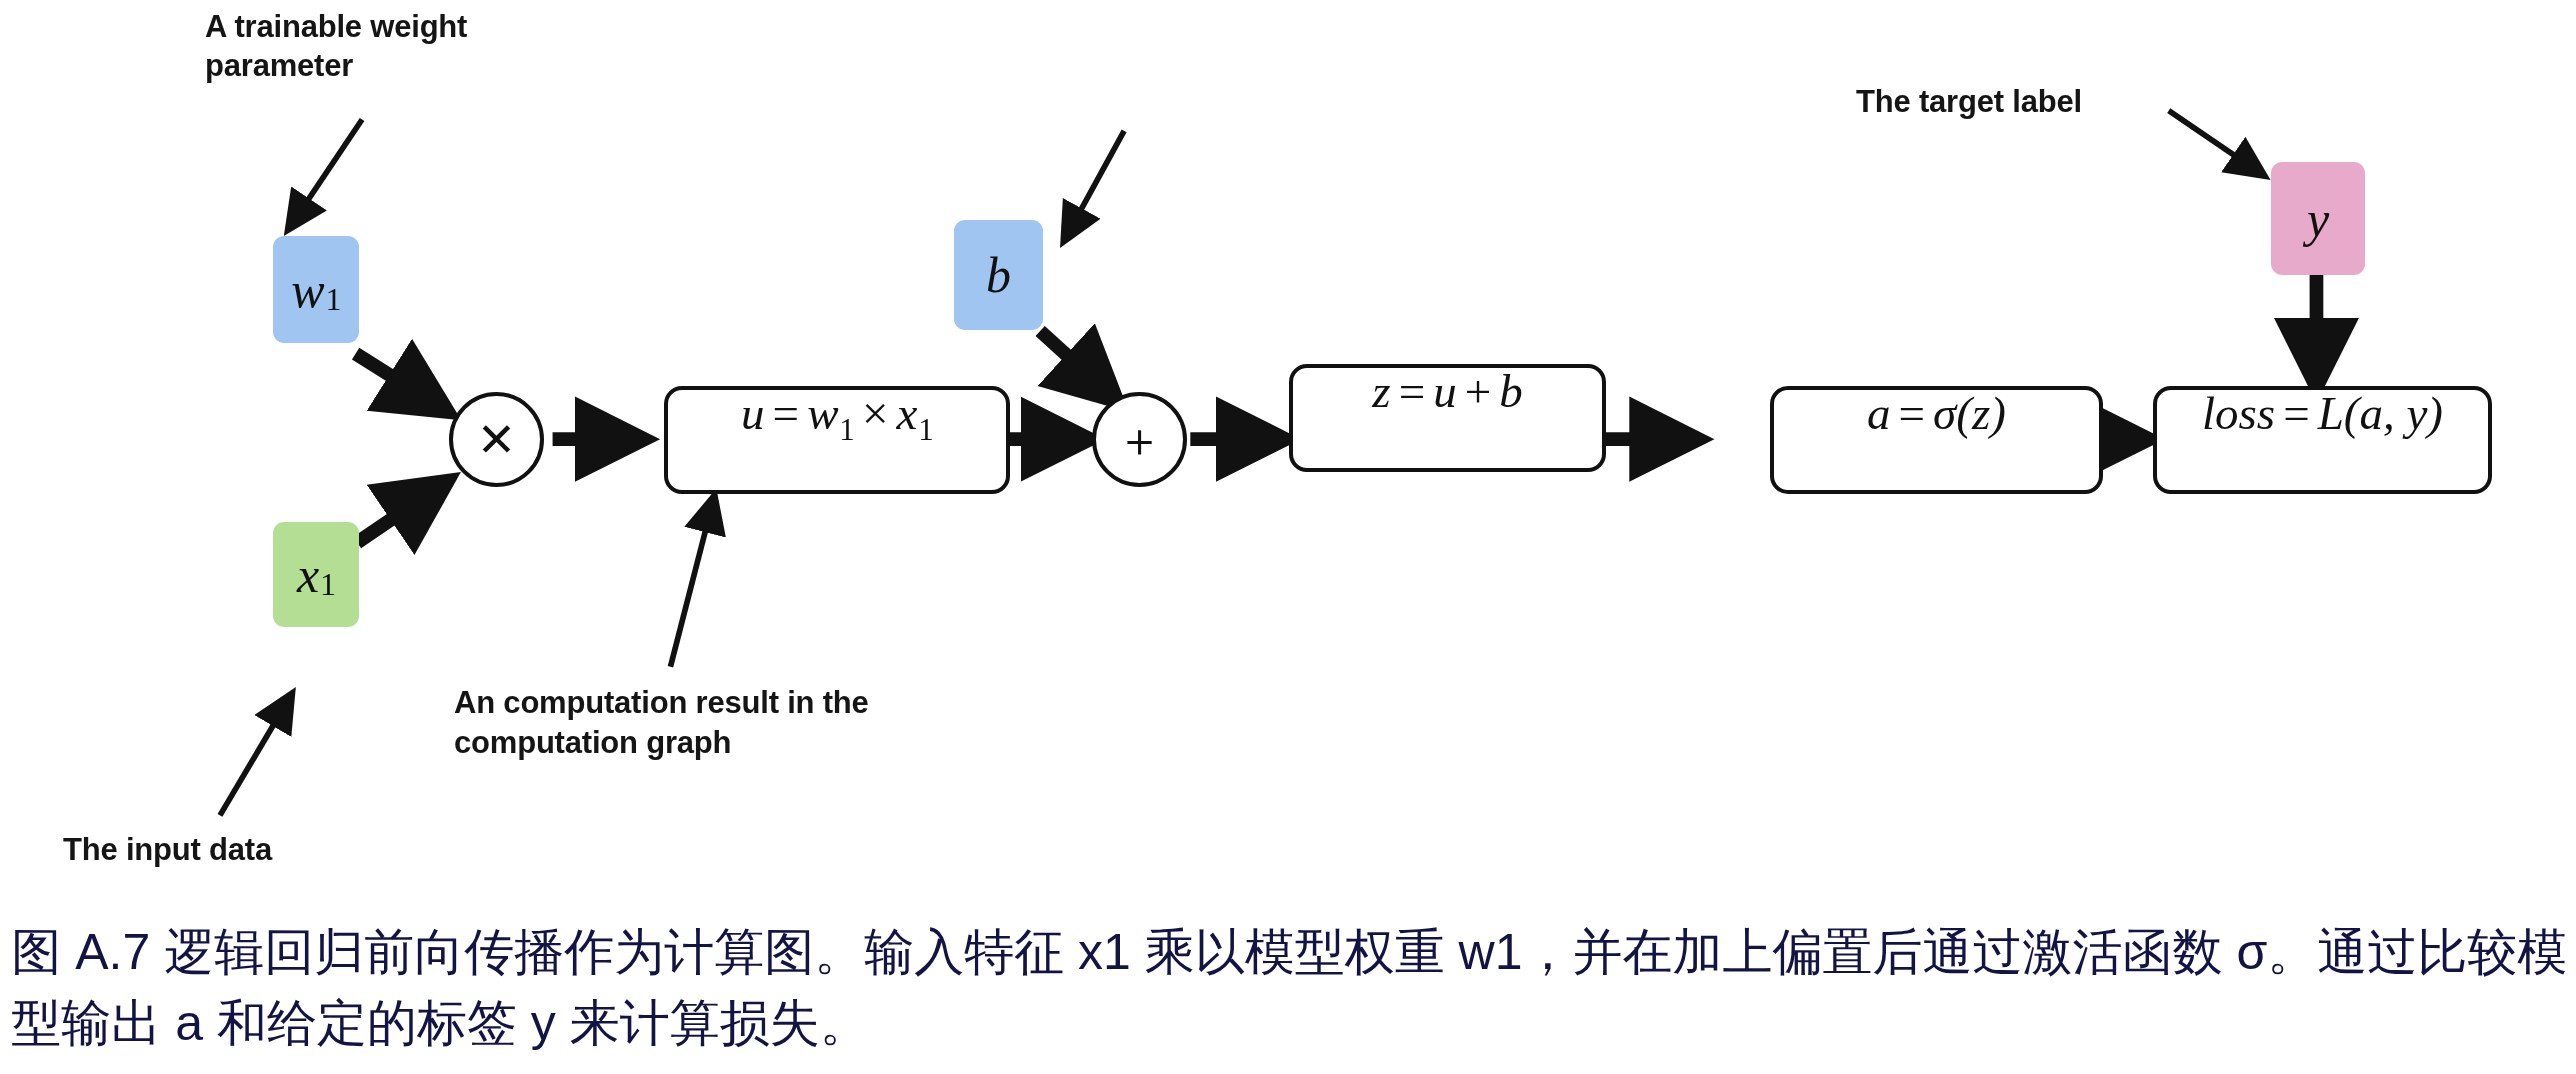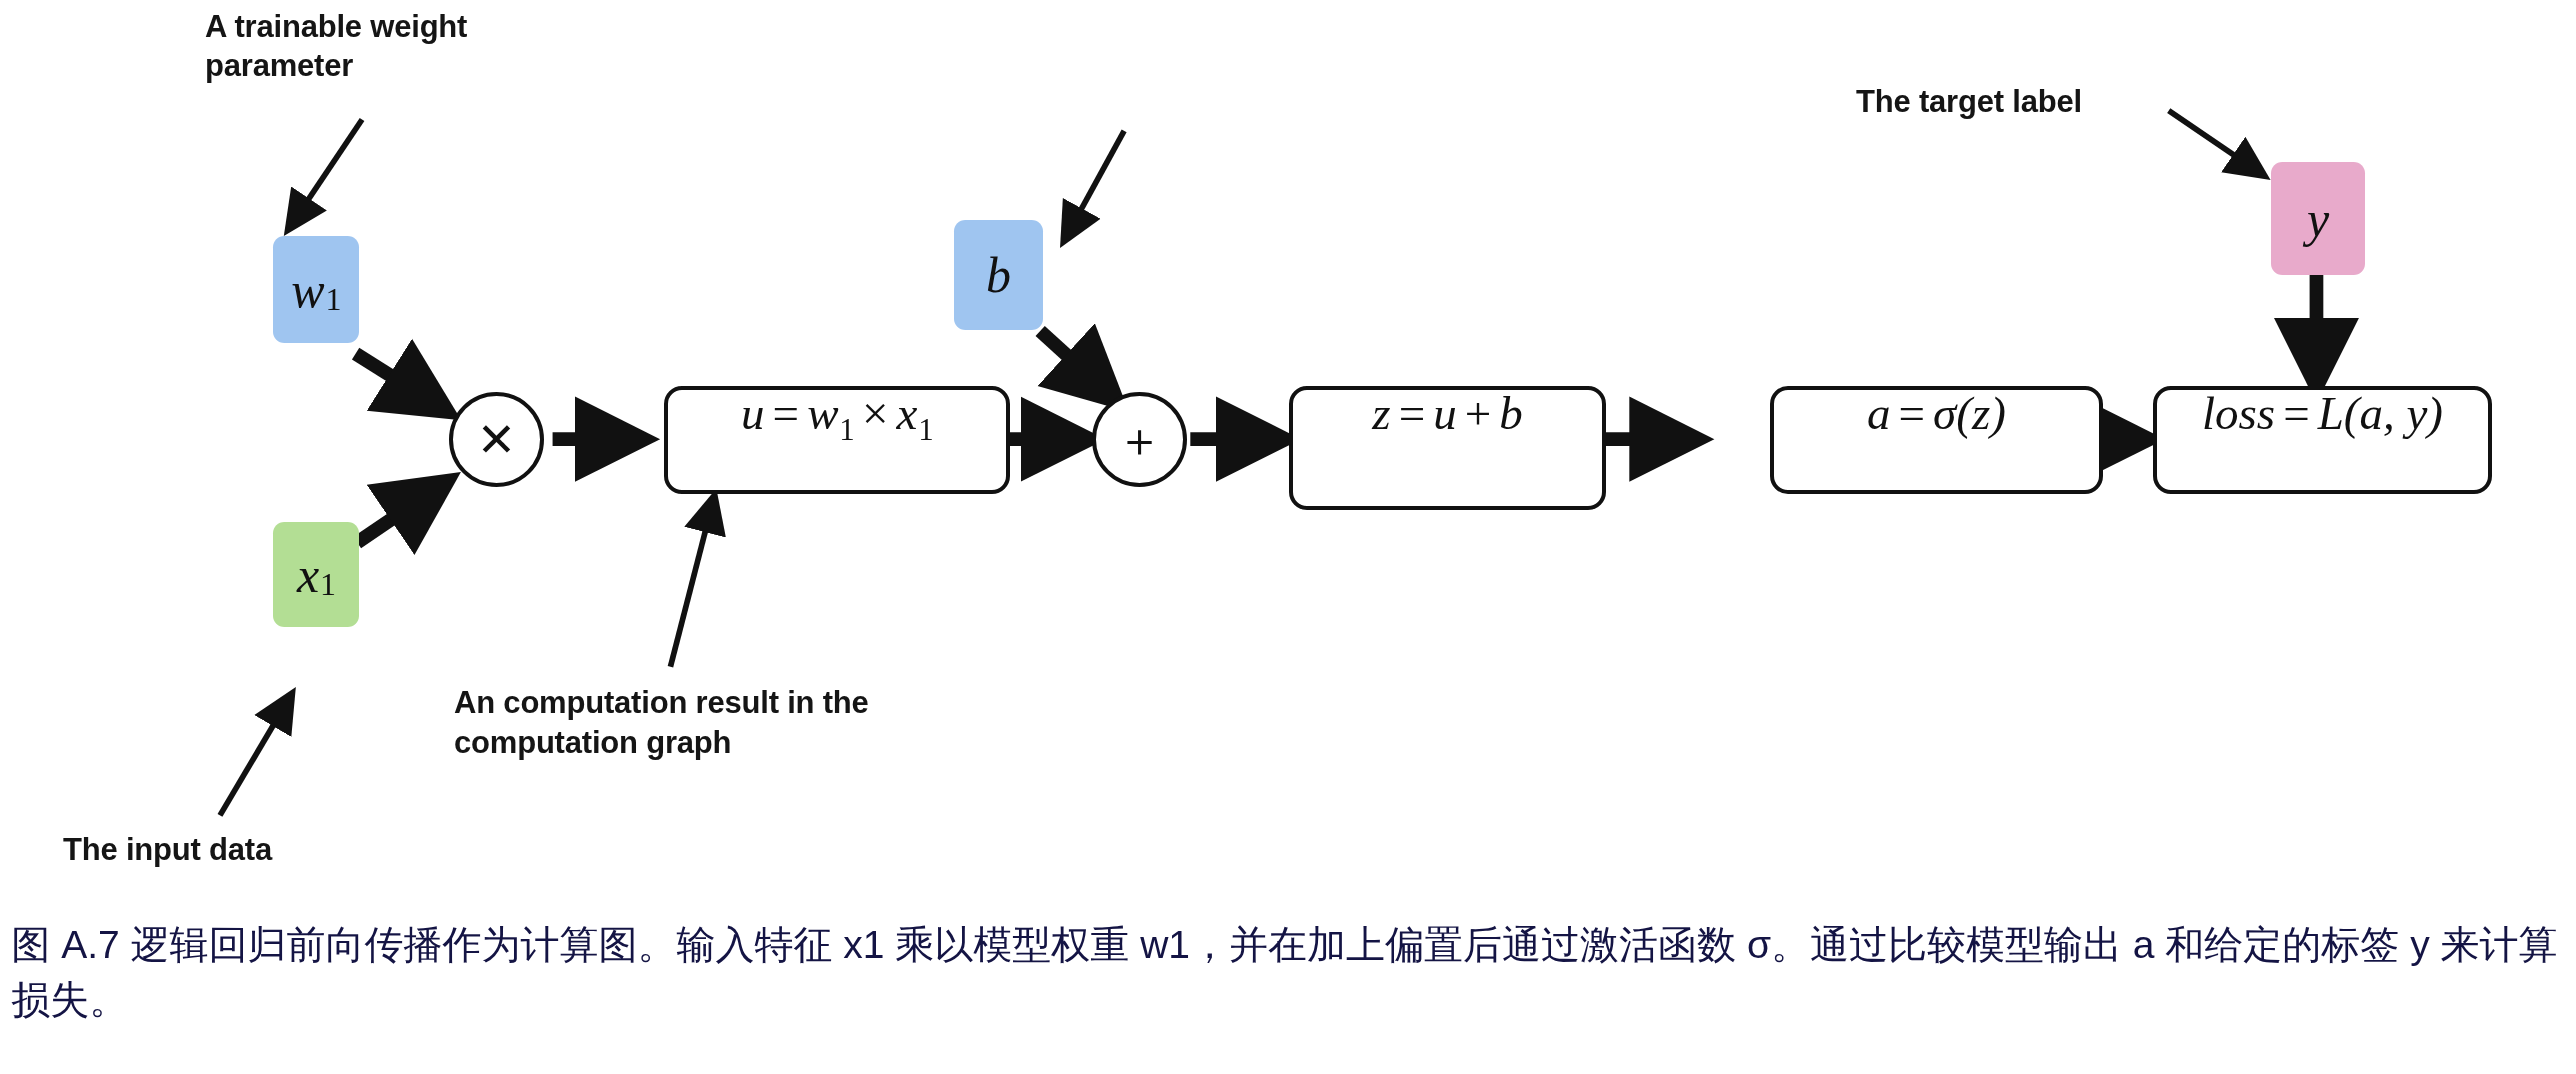--- a/index.html
+++ b/index.html
@@ -112,21 +112,21 @@
 
   
   #caption {
     position: absolute;
     left: 11.3px;
     top: 917px;
     width: 2560px;
     color: #141444;
     font-family: "Liberation Sans", "DejaVu Sans", sans-serif;
     font-weight: normal;
-    font-size: 39px;
+    font-size: 50px;
     line-height: 1.42;
     letter-spacing: 0px;
   }
 </style>
 </head>
 <body>
 
 <div id="figure-canvas">
 
   <svg id="connectors" viewBox="0 0 3190 1100">
@@ -193,21 +193,21 @@
   <div class="op-node" style="left:1092px; top:392px; width:95px; height:95px;">
     <span>＋</span>
   </div>
 
   <div class="eq-box" style="left:664px; top:386px; width:346px; height:108px;">
     <span>
       <span>u</span><span class="op">=</span><span>w</span><span class="sub">1</span><span class="op">×</span><span>x</span><span class="sub">1</span>
     </span>
   </div>
 
-  <div class="eq-box" style="left:1289px; top:386px; width:317px; height:124px;">
+  <div class="eq-box" style="left:1289px; top:364px; width:317px; height:108px;">
     <span>
       <span>z</span><span class="op">=</span><span>u</span><span class="op">+</span><span>b</span>
     </span>
   </div>
 
   <div class="eq-box" style="left:1770px; top:386px; width:333px; height:108px;">
     <span>
       <span>a</span><span class="op">=</span><span>σ(z)</span>
     </span>
   </div>

